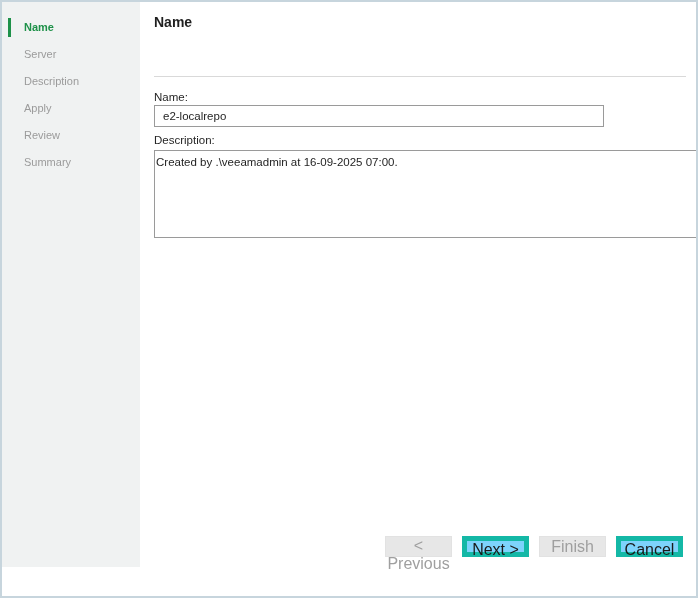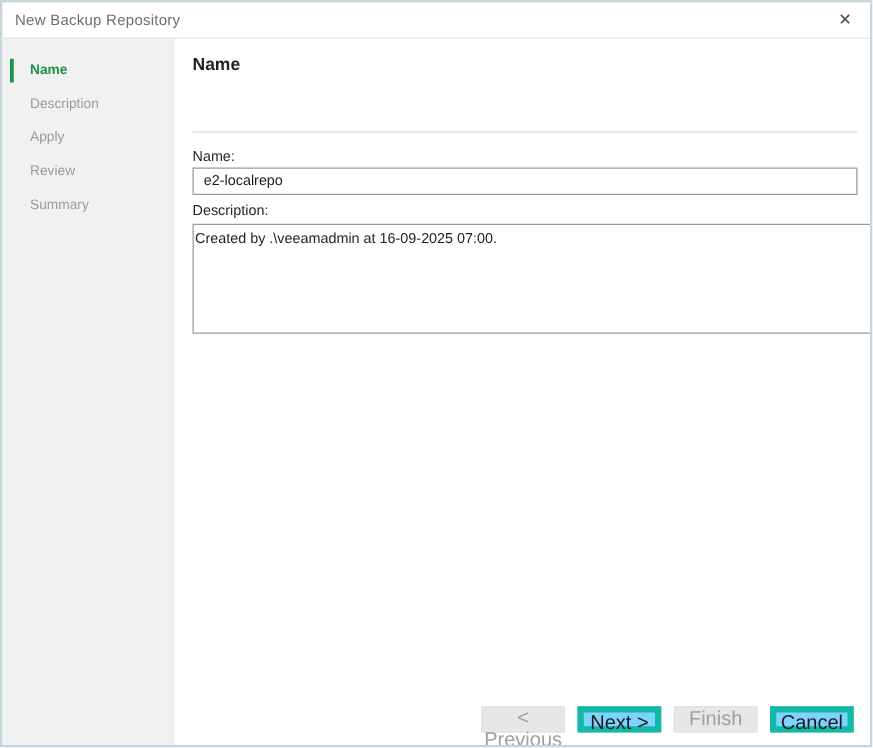--- a/index.html
+++ b/index.html
@@ -115,21 +115,21 @@
     left: 14px;
     font-size: 11.5px;
     color: #262626;
   }
   .label-name { top: 89px; }
   .label-desc { top: 132px; }
   .text-input {
     position: absolute;
     left: 14px;
     top: 103px;
-    width: 532px;
+    width: 450px;
     height: 22px;
     border: 1px solid #9a9a9a;
     background: #ffffff;
     font-family: "Liberation Sans", "DejaVu Sans", sans-serif;
     font-size: 11.5px;
     color: #1f1f1f;
     padding: 4px 8px;
     outline: none;
   }
   .desc-area {
@@ -175,31 +175,31 @@
     border: 1px solid #e2e2e2;
     color: #9f9f9f;
     cursor: default;
   }
 </style>
 </head>
 <body>
 
 <div class="window">
 
-  <div class="titlebar">
-    <span class="titlebar-text">New Backup Repository</span>
-    <span class="close-btn">✕</span>
-  </div>
 
   <div class="body">
 
     <div class="sidebar">
       <div class="step active">
         <span class="bar"></span>
         <span>Name</span>
+      </div>
+      <div class="step">
+        
+        <span>Server</span>
       </div>
       <div class="step">
         
         <span>Description</span>
       </div>
       <div class="step">
         
         <span>Apply</span>
       </div>
       <div class="step">

